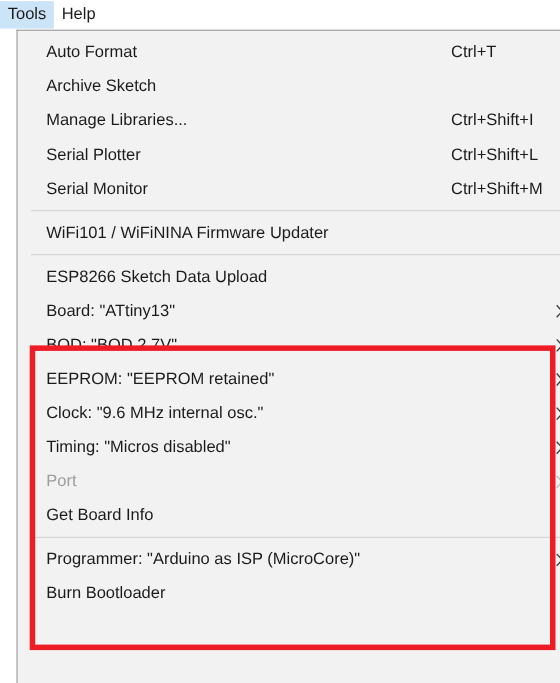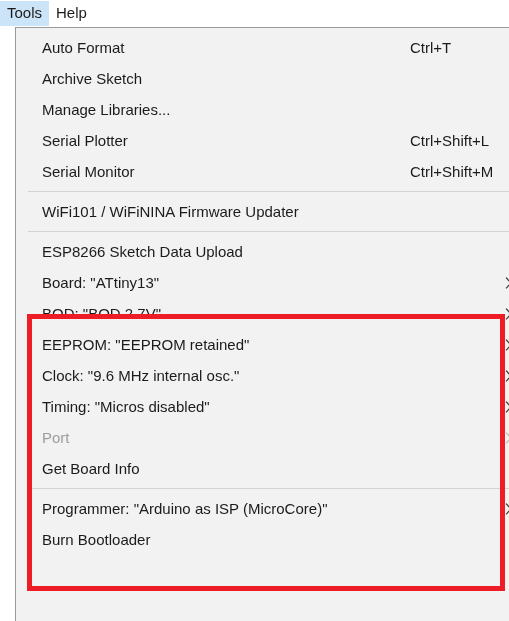--- a/index.html
+++ b/index.html
@@ -131,20 +131,21 @@
   <div class="menu-list" id="menu-list">
       <div class="menu-item">
         <span class="label">Auto Format</span>
         <span class="shortcut">Ctrl+T</span>
       </div>
       <div class="menu-item">
         <span class="label">Archive Sketch</span>
       </div>
       <div class="menu-item">
         <span class="label">Manage Libraries...</span>
+        <span class="shortcut">Ctrl+Shift+I</span>
       </div>
       <div class="menu-item">
         <span class="label">Serial Plotter</span>
         <span class="shortcut">Ctrl+Shift+L</span>
       </div>
       <div class="menu-item">
         <span class="label">Serial Monitor</span>
         <span class="shortcut">Ctrl+Shift+M</span>
       </div>
       <div class="separator"></div>

